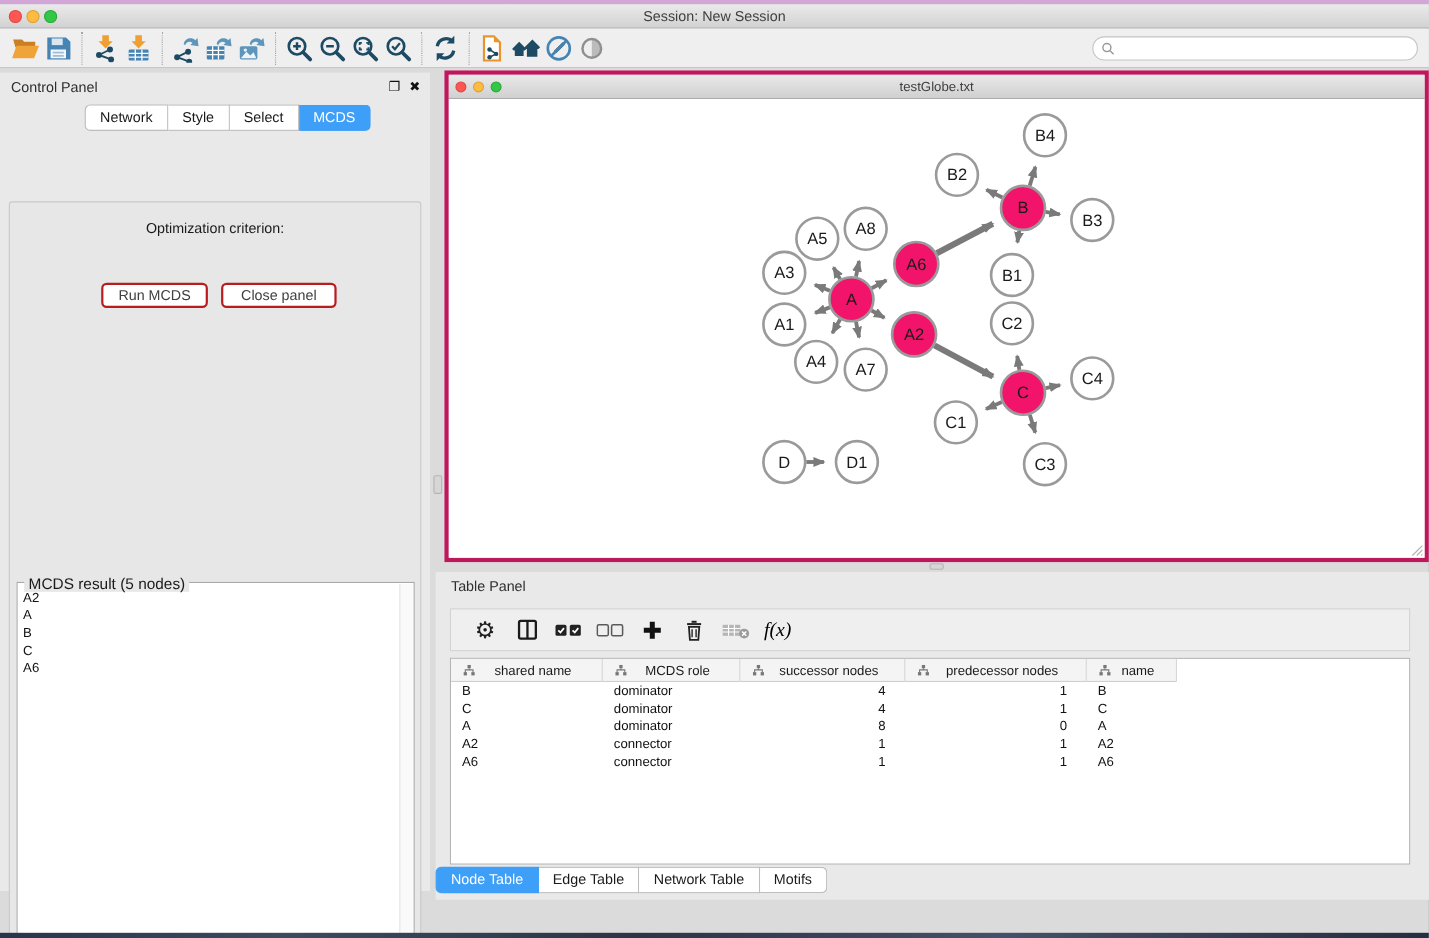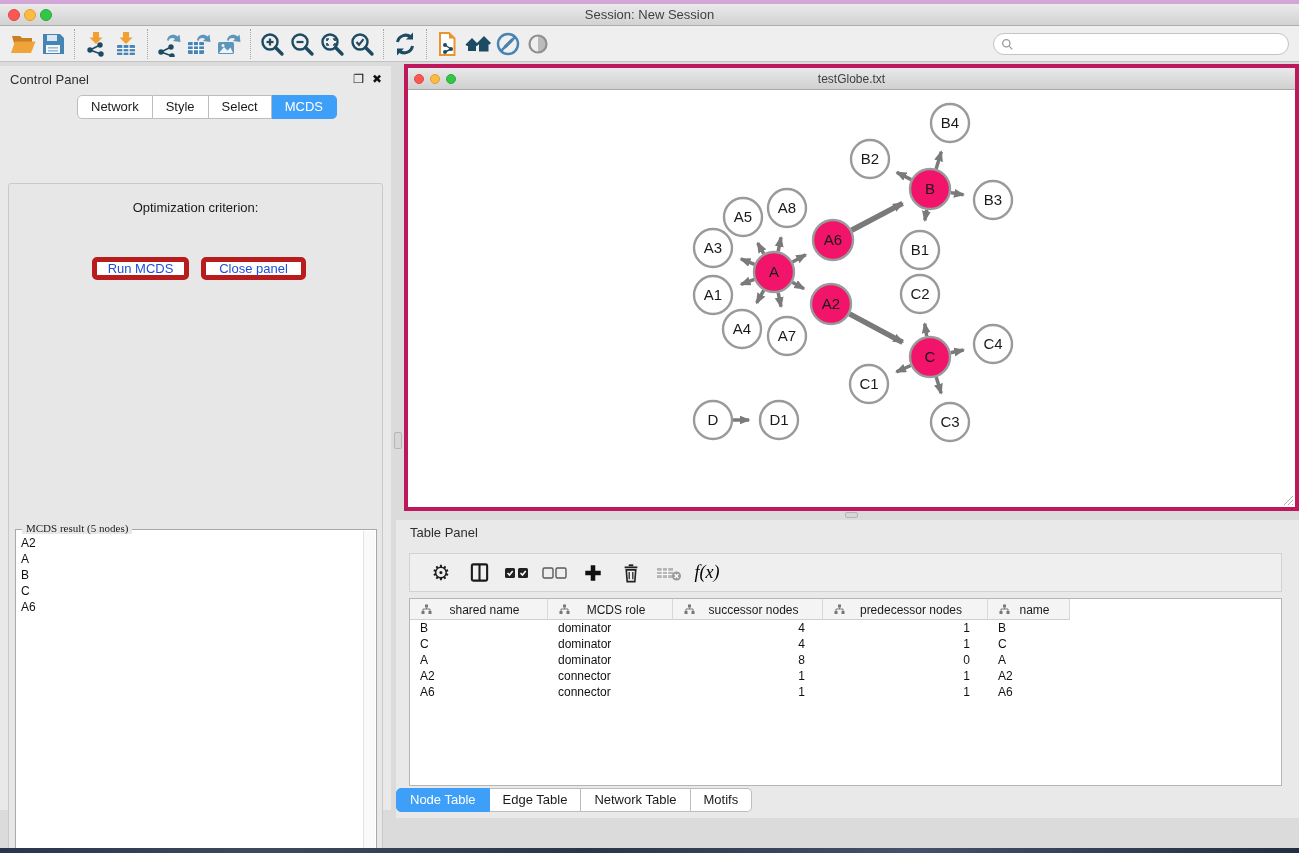--- a/index.html
+++ b/index.html
@@ -39,25 +39,25 @@
   .seg-btn.sel { background:#3e9ff8; border-color:#3e9ff8; color:#fff; }
   .ctrl-body { left:8px; top:117px; width:375px; height:684px; background:#e7e7e7;
     border:1px solid #c9c9c9; border-radius:3px; }
   .opt-label { width:100%; text-align:center; font-size:13px; color:#1a1a1a; }
   .dropdown { display:flex; align-items:center; background:#fff; border:1px solid #b9b9b9;
     border-radius:5px; height:24px; }
   .dropdown .dd-text { flex:1; font-size:13px; color:#111; padding-left:9px;
     white-space:nowrap; overflow:hidden; }
   .dd-stepper { width:19px; height:20px; margin-right:2px; border-radius:4px;
     background:#3e9ff8; display:flex; align-items:center; justify-content:center; }
-  .btn { background:#fff; border:5px solid #b91c1c; border-radius:5px; font-size:13px;
-    color:#1d4ed8; display:flex; align-items:center; justify-content:center; }
+  .btn { background:#fff; border:2px solid #b91c1c; border-radius:5px; font-size:13px;
+    color:#404040; display:flex; align-items:center; justify-content:center; }
   .result-box { border:1px solid #a9a9a9; background:#fff; }
   .result-legend { position:absolute; top:-8px; left:6px; background:#e7e7e7;
-    padding:0 4px; font-size:11px; color:#1a1a1a;font-family:Liberation Serif, serif; }
+    padding:0 4px; font-size:14px; color:#1a1a1a; }
   .result-list { list-style:none; padding:5px 0 0 5px; }
   .result-list li { font-size:12px; color:#111; line-height:16px; }
   .result-scroll { position:absolute; right:1px; top:1px; bottom:1px; width:12px;
     background:#fafafa; border-left:1px solid #e4e4e4; }
 
   
   .net-win { left:404px; top:64px; width:895px; height:447px; border:4px solid #be185d;
     background:#fff; }
   .net-titlebar { position:absolute; left:0; top:0; right:0; height:22px;
     background:linear-gradient(#e9e9e9,#d0d0d0); border-bottom:1px solid #aaa; }

